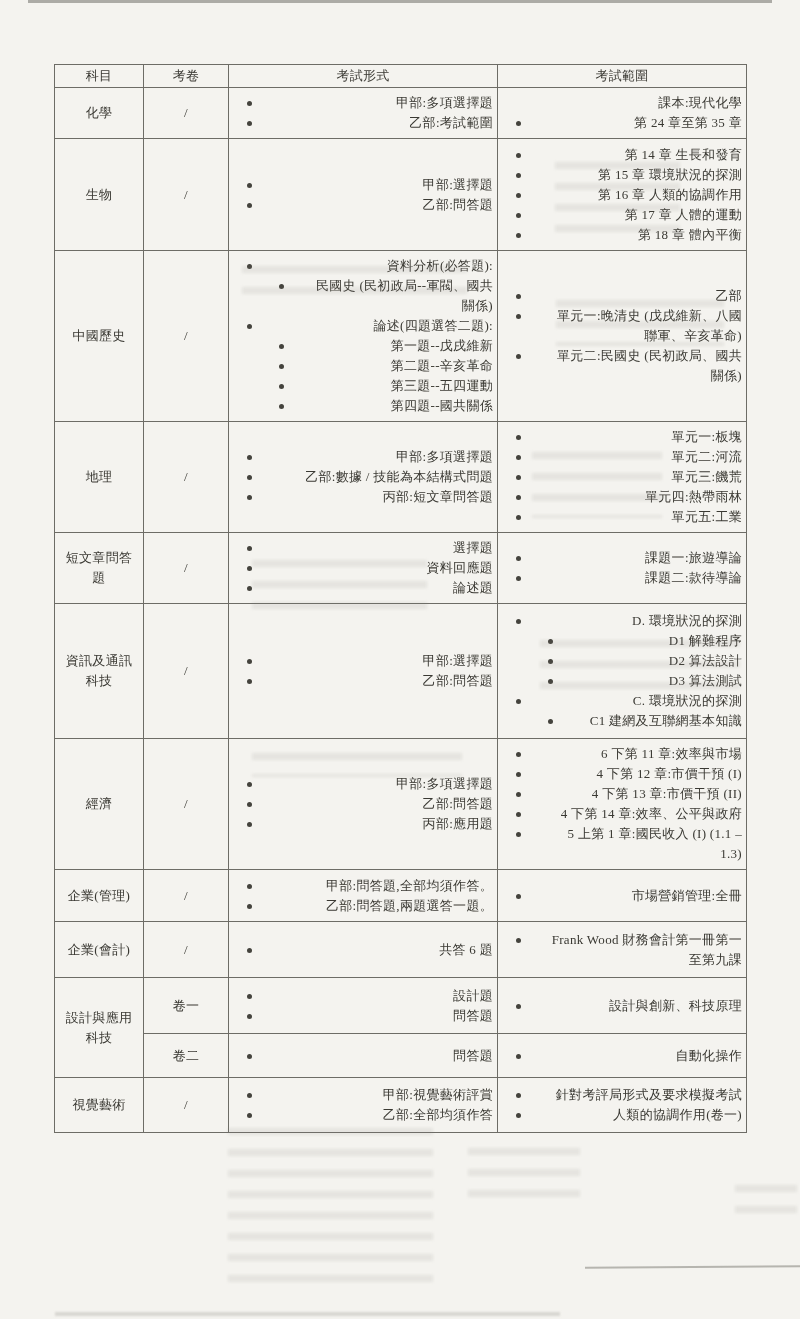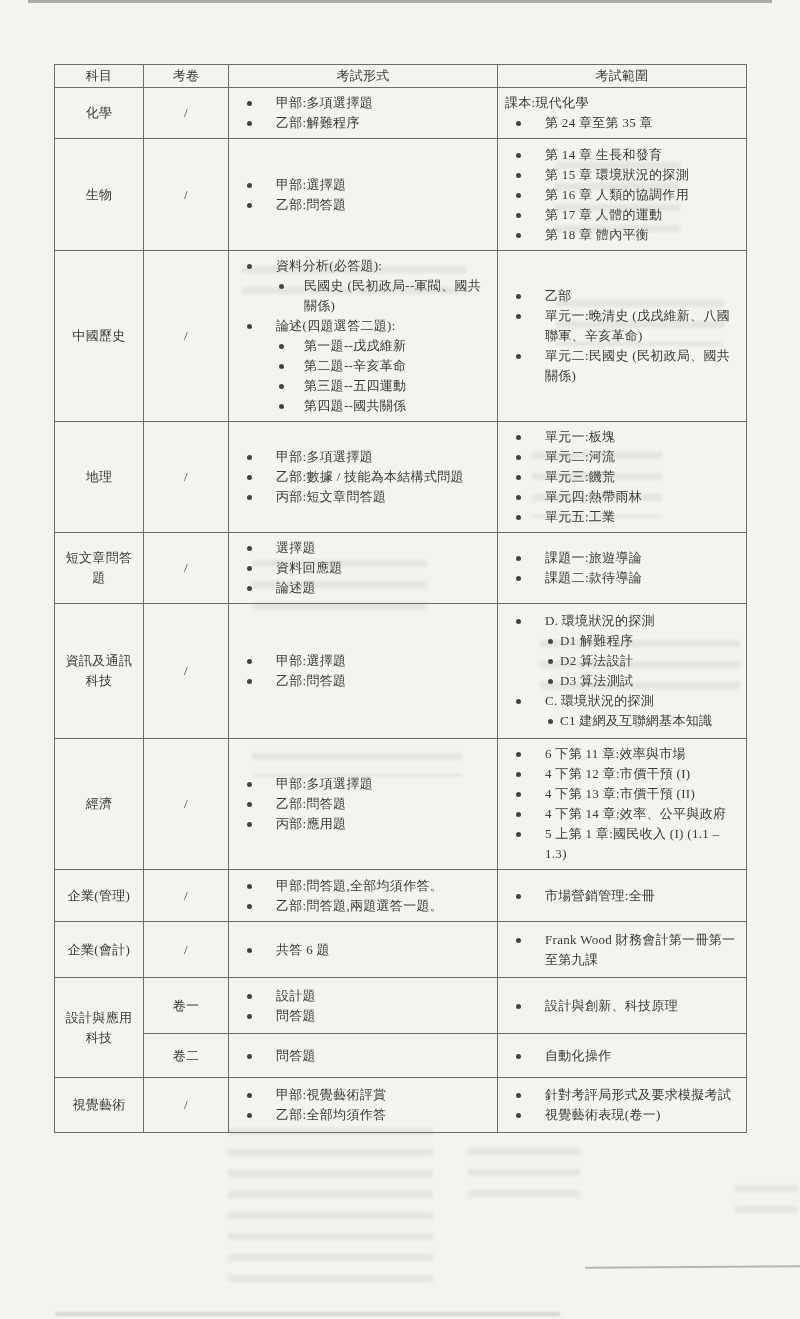--- a/index.html
+++ b/index.html
@@ -37,21 +37,21 @@
   .s10{left:735px;top:1185px;width:62px;height:32px;}
 
   table.tbl{
     position:absolute;left:54px;top:64px;width:692px;
     border-collapse:collapse;table-layout:fixed;
     font-size:13px;line-height:20px;letter-spacing:.3px;
   }
   .tbl th,.tbl td{border:1px solid #6d6c66;vertical-align:middle;}
   .tbl th{font-weight:normal;text-align:center;padding:1px 4px;}
   thead tr{height:23px;}
-  .tbl td{padding:5px 4px;}
+  .tbl td{padding:5px 4px;text-align:right;}
   td.subject{text-align:center;padding:5px 10px;}
   td.paper{text-align:center;}
 
   
   .item{display:flex;align-items:flex-start;}
   .dot{flex:none;width:5px;height:5px;border-radius:50%;background:#44433d;margin-top:8px;}
   .lv0{padding-left:14px;}
   .lv0 .dot{margin-right:24px;}
   .lv1{padding-left:46px;}
   .lv1 .dot{margin-right:20px;}
@@ -98,21 +98,21 @@
         <tr class="r-chemistry">
           <td class="subject">化學</td>
           <td class="paper">/</td>
           <td class="fmt">
             <div class="item lv0">
               <span class="dot"></span>
               <span class="txt">甲部:多項選擇題</span>
             </div>
             <div class="item lv0">
               <span class="dot"></span>
-              <span class="txt">乙部:解難程序</span>
+              <span class="txt">乙部:考試範圍</span>
             </div>
           </td>
           <td class="scope">
             <div class="item lv0 nobullet">
               <span class="txt">課本:現代化學</span>
             </div>
             <div class="item lv0">
               <span class="dot"></span>
               <span class="txt">第 24 章至第 35 章</span>
             </div>
@@ -434,21 +434,21 @@
               <span class="txt">乙部:全部均須作答</span>
             </div>
           </td>
           <td class="scope">
             <div class="item lv0">
               <span class="dot"></span>
               <span class="txt">針對考評局形式及要求模擬考試</span>
             </div>
             <div class="item lv0">
               <span class="dot"></span>
-              <span class="txt">視覺藝術表現(卷一)</span>
+              <span class="txt">人類的協調作用(卷一)</span>
             </div>
           </td>
         </tr>
       </tbody>
   </table>
 
   <div class="smudge s1"></div>
   <div class="smudge s2"></div>
   <div class="smudge s3"></div>
   <div class="smudge s4"></div>

